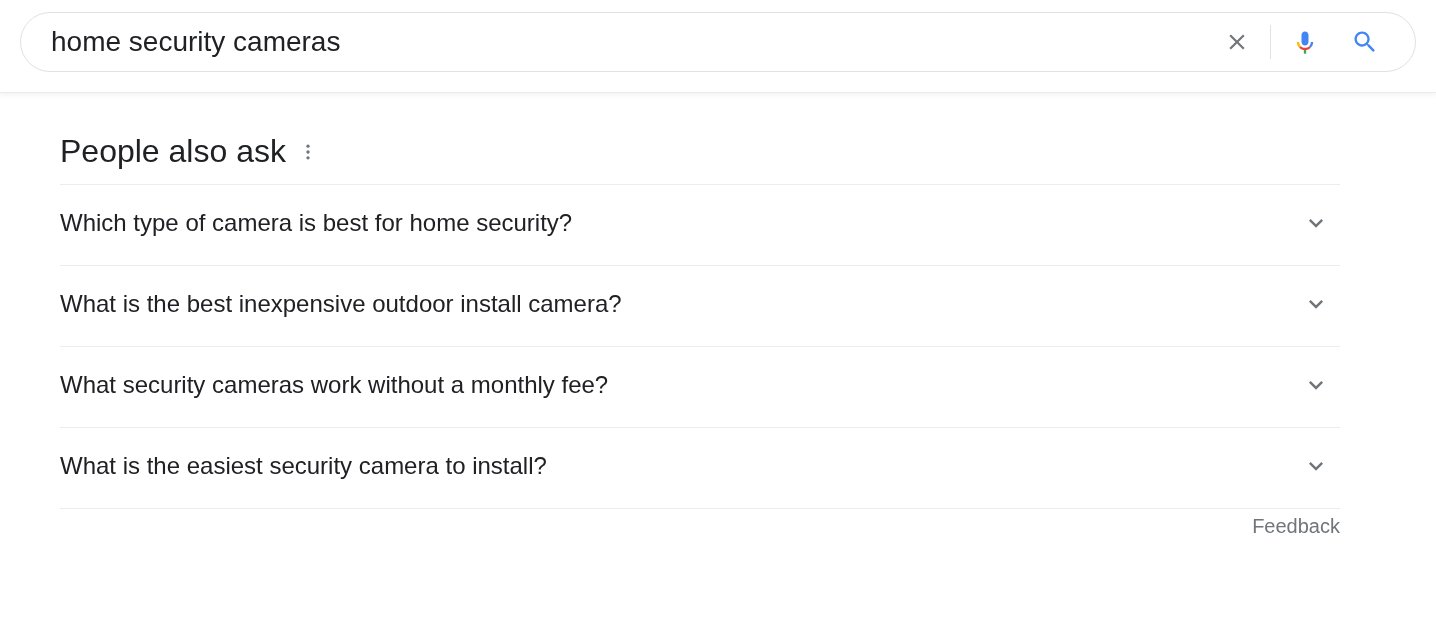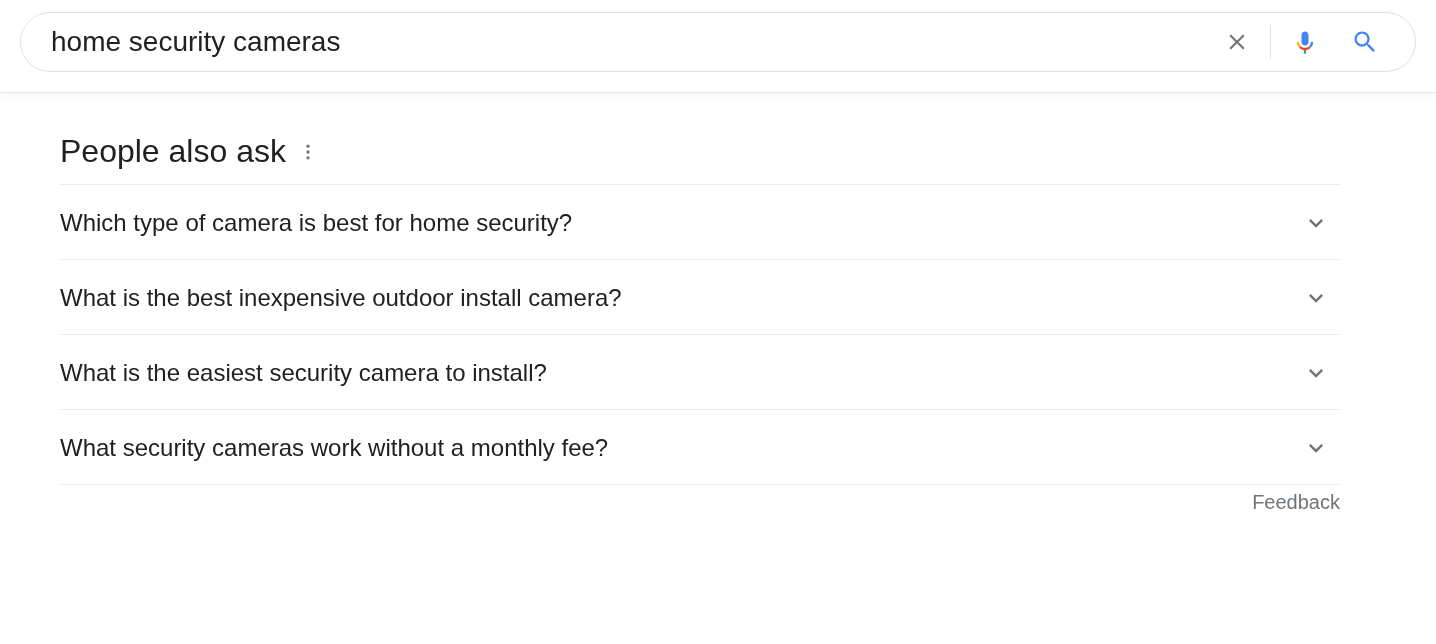--- a/index.html
+++ b/index.html
@@ -77,21 +77,21 @@
       display: flex;
     }
     .paa-list {
       border-top: 1px solid #ecedef;
     }
     .paa-item {
       display: flex;
       align-items: center;
       justify-content: space-between;
       border-bottom: 1px solid #ecedef;
-      padding: 24px 10px 22px 0;
+      padding: 24px 10px 28px 0;
       cursor: pointer;
     }
     .paa-question {
       font-size: 24px;
       color: #202124;
     }
     .chevron {
       color: #70757a;
       flex-shrink: 0;
     }
@@ -157,27 +157,27 @@
         <path d="M7.41 8.59L12 13.17l4.59-4.58L18 10l-6 6-6-6 1.41-1.41z"></path>
       </svg>
     </div>
     <div class="paa-item">
       <span class="paa-question">What is the best inexpensive outdoor install camera?</span>
       <svg class="chevron" width="28" height="28" viewBox="0 0 24 24" fill="#70757a">
         <path d="M7.41 8.59L12 13.17l4.59-4.58L18 10l-6 6-6-6 1.41-1.41z"></path>
       </svg>
     </div>
     <div class="paa-item">
-      <span class="paa-question">What is the easiest security camera to install?</span>
+      <span class="paa-question">What security cameras work without a monthly fee?</span>
       <svg class="chevron" width="28" height="28" viewBox="0 0 24 24" fill="#70757a">
         <path d="M7.41 8.59L12 13.17l4.59-4.58L18 10l-6 6-6-6 1.41-1.41z"></path>
       </svg>
     </div>
     <div class="paa-item">
-      <span class="paa-question">What security cameras work without a monthly fee?</span>
+      <span class="paa-question">What is the easiest security camera to install?</span>
       <svg class="chevron" width="28" height="28" viewBox="0 0 24 24" fill="#70757a">
         <path d="M7.41 8.59L12 13.17l4.59-4.58L18 10l-6 6-6-6 1.41-1.41z"></path>
       </svg>
     </div>
   </div>
   <div class="feedback-row">
     <span class="feedback-link">Feedback</span>
   </div>
 </div>
 

